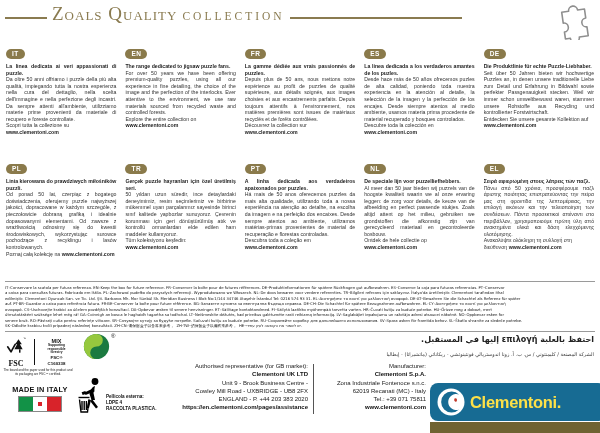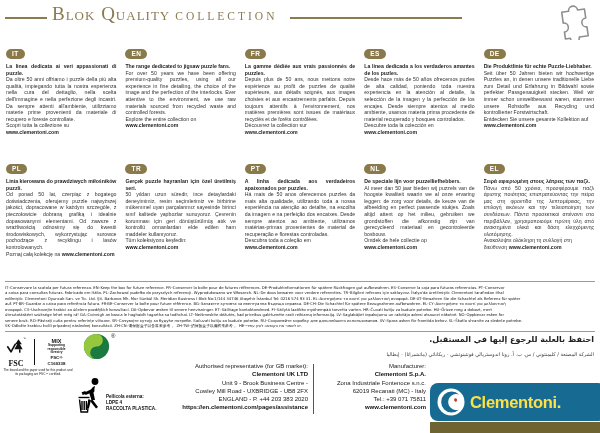--- a/index.html
+++ b/index.html
@@ -72,21 +72,21 @@
   #clem-text{color:#fde047;font-weight:bold;font-size:16.5px;letter-spacing:-.3px;margin-left:5px;
              font-family:"Liberation Sans",sans-serif;}
 </style>
 </head>
 <body>
 
 <div id="stage">
 
   <div id="hdr-line-left" class="hdr-line"></div>
   <div id="hdr-title">
-    <span class="main">Blok Quality</span><span class="sub">collection</span>
+    <span class="main">Zoals Quality</span><span class="sub">collection</span>
   </div>
   <div id="hdr-line-right" class="hdr-line"></div>
   <svg id="puzzle-icon" width="42" height="38" viewBox="0 0 42 38">
     <g transform="rotate(-8 21 19)">
       <path d="M13 9 h7 a4.5 4.5 0 1 1 9 0 h7 v9 a4.5 4.5 0 1 0 0 9 v9 h-9 a4.5 4.5 0 1 1 -9 0 h-5 v-7 a4.5 4.5 0 1 0 0 -9 v-11 z" fill="none" stroke="#8f8f8f" stroke-width="1.6" stroke-linejoin="round"></path>
     </g>
   </svg>
 
   <div id="row1" class="lang-row">
     <div class="lang-block">
@@ -190,20 +190,29 @@
   <div id="greendot-wrap">
     <svg width="27" height="27" viewBox="0 0 30 30">
       <circle cx="15" cy="15" r="14" fill="#1b7a40"></circle>
       <path d="M15 1 A14 14 0 0 0 15 29 A7 7 0 0 1 15 15 A7 7 0 0 0 15 1 Z" fill="#96c83e"></path>
       <path d="M3.5 22 l4 -1.5 l-2.5 -3.5 z" fill="#96c83e"></path>
       <path d="M26.5 8 l-4 1.5 l2.5 3.5 z" fill="#1b7a40"></path>
     </svg>
     <span id="greendot-reg">®</span>
   </div>
 
+  <div id="madeinitaly">
+    <div class="mii-text">MADE IN ITALY</div>
+    <div id="flag">
+      <div class="g"></div>
+      <div class="w"></div>
+      <div class="r"></div>
+      <div class="mark"></div>
+    </div>
+  </div>
 
   <svg id="trash-icon" width="27" height="37" viewBox="0 0 27 37">
     <circle cx="19" cy="4.5" r="3.4" fill="#000"></circle>
     <path d="M19 9 C16 10 14 13 13.5 17 L15.5 23 L19 23 L17.5 16 Z" fill="#000"></path>
     <path d="M18 11 L8.5 15.5 L9.5 18 L18.5 14.5 Z" fill="#000"></path>
     <rect x="6" y="14.5" width="4" height="3" fill="#000" transform="rotate(-20 8 16)"></rect>
     <path d="M16 22 L22 30 L20 31.5 L14.5 24.5 Z" fill="#000"></path>
     <path d="M15 23 L13 31 L10.8 31 L12.5 22.5 Z" fill="#000"></path>
     <g stroke="#000" stroke-width="1.4" fill="none">
       <path d="M2.5 20.5 h11"></path>
@@ -232,21 +241,21 @@
 
   <div id="manufacturer">
     <div>Manufacturer:</div>
     <div class="bold">Clementoni S.p.A.</div>
     <div>Zona Industriale Fontenoce s.n.c.</div>
     <div>62019 Recanati (MC) - Italy</div>
     <div>Tel.: +39 071 75811</div>
     <div class="bold">www.clementoni.com</div>
   </div>
 
-  <div id="arabic-big" class="arabic">احتفظ بالعلبة للرجوع إليها في المستقبل.</div>
+  <div id="arabic-big" class="arabic">احتفظ بالعلبة επιλογή إليها في المستقبل.</div>
   <div id="arabic-small" class="arabic">الشركة المصنعة / كليمنتوني / س. ب. أ. زونا اندوستريالي فونتينوتشي - ريكاناتي (ماتشيراتا) - إيطاليا</div>
 
   <div id="clem-logo">
     <div id="clem-blue">
       <svg width="28" height="28" viewBox="0 0 28 28">
         <circle cx="14" cy="14" r="13.5" fill="#ffffff"></circle>
         <path d="M22 6.5 A10.5 10.5 0 1 0 22 21.5 A8 8 0 1 1 22 6.5 Z" fill="#176b93"></path>
         <path d="M17.5 10.5 q2.5 -1 2.5 1.5 q0 2.5 -2 1.5 q-1.5 -1 -0.5 -3 Z" fill="#c23a2b"></path>
       </svg>
       <span id="clem-text">Clementoni.</span>

